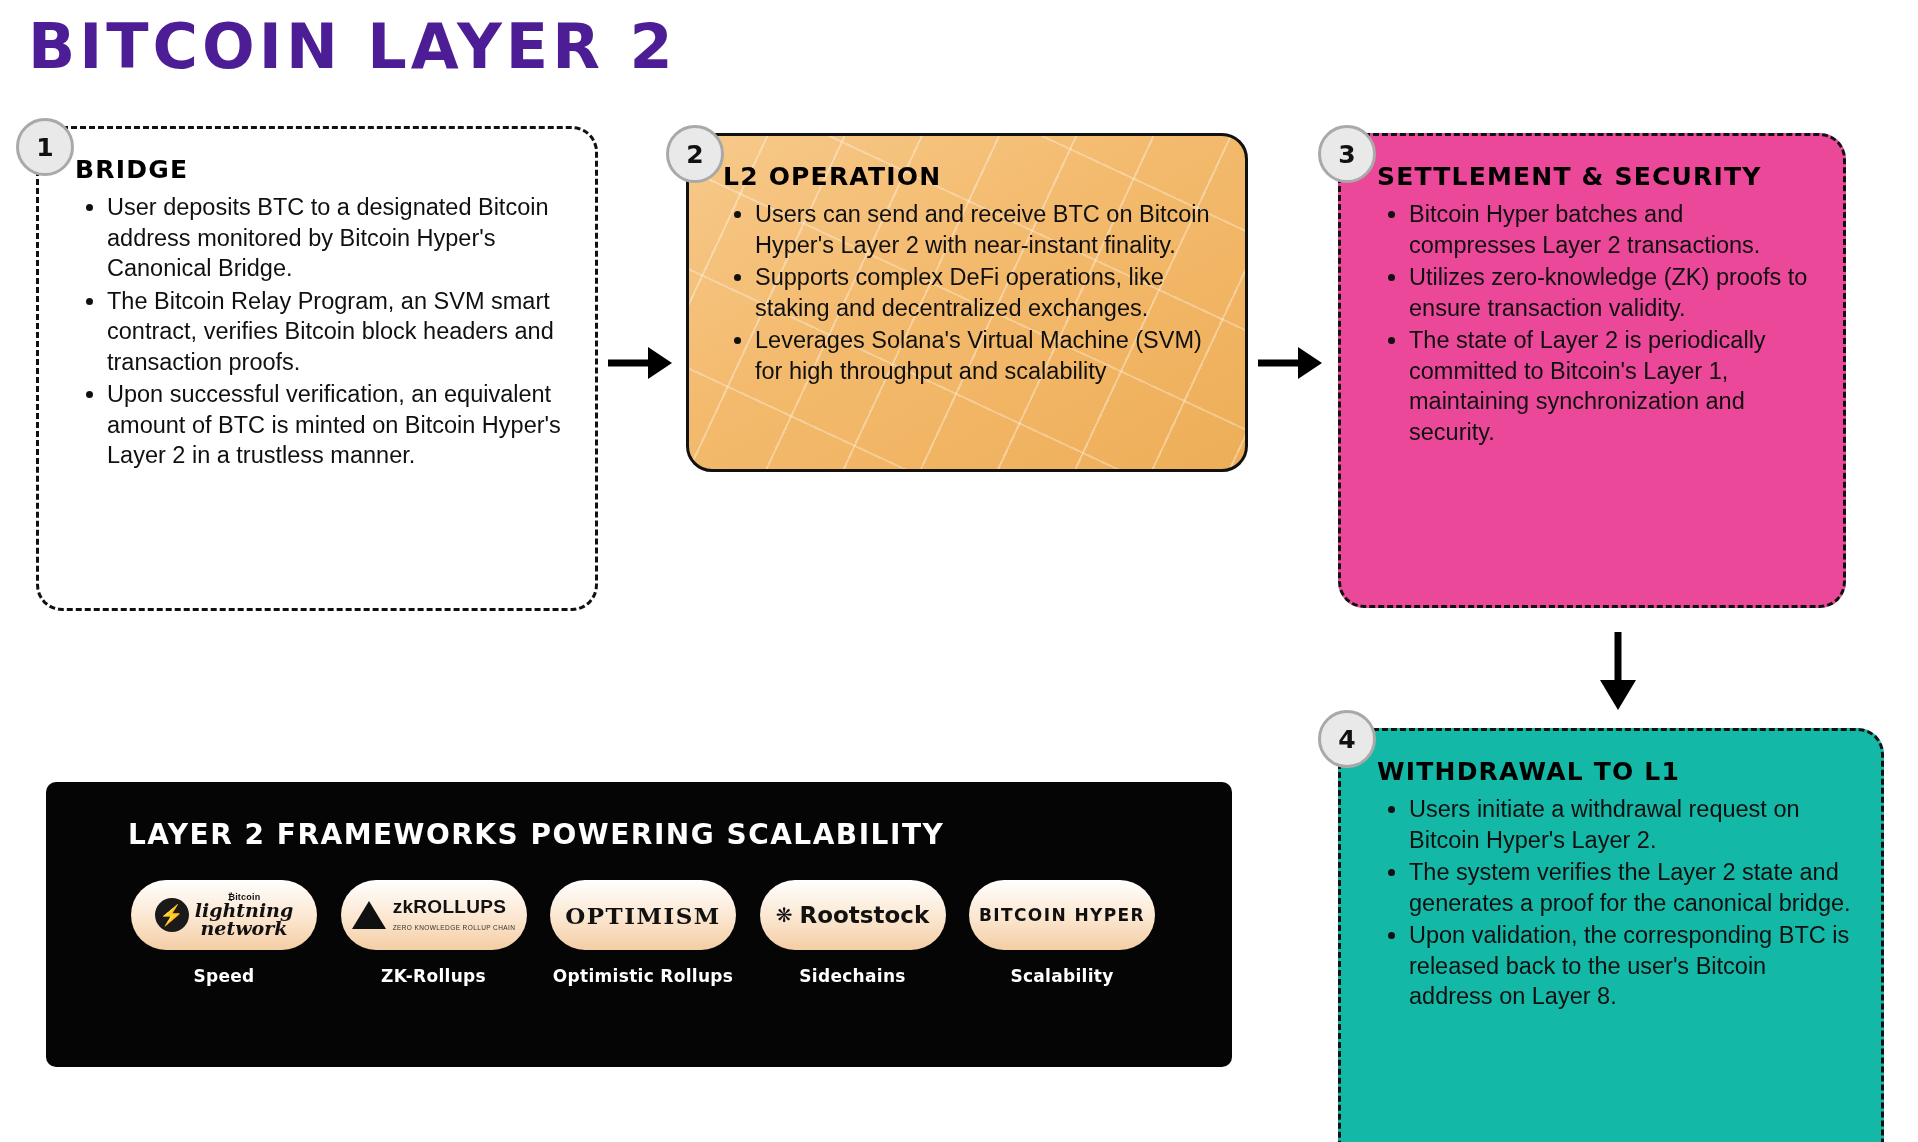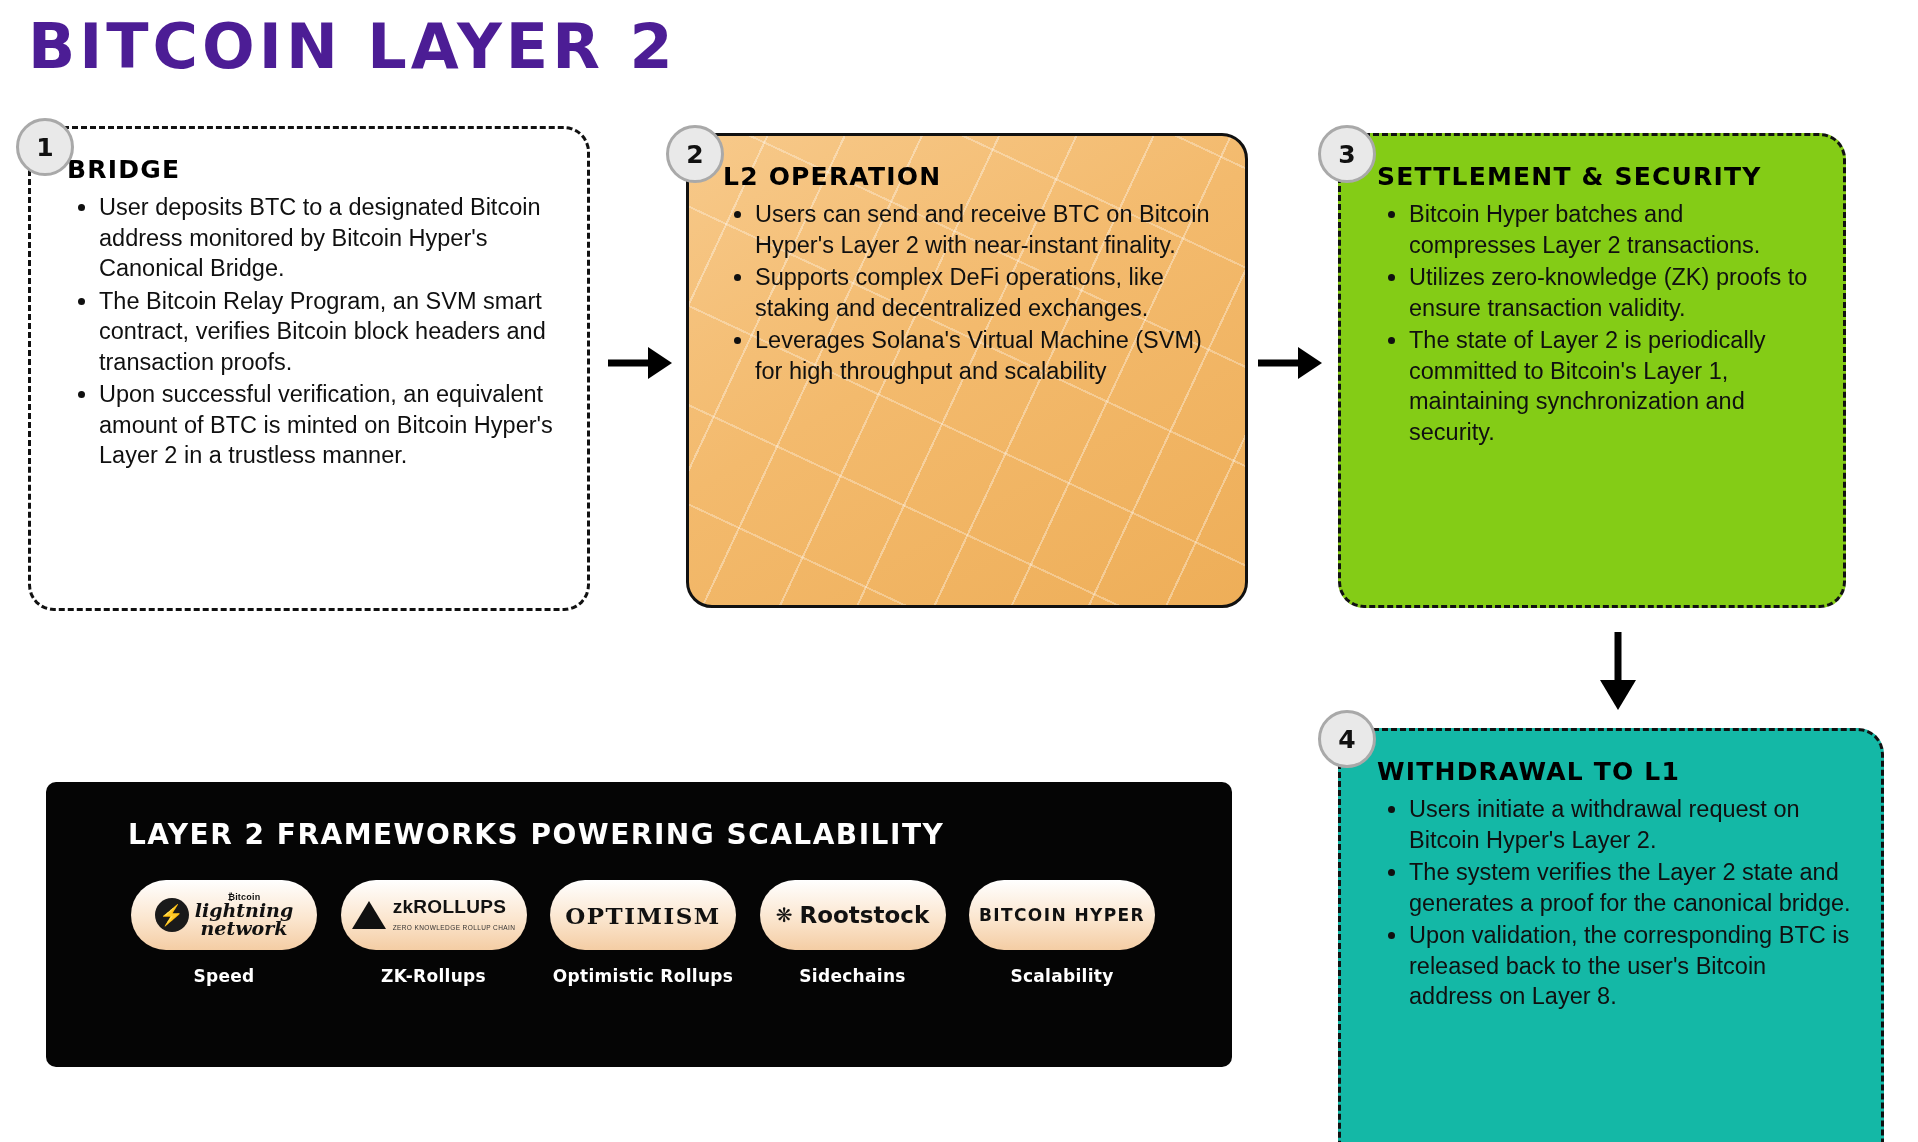--- a/index.html
+++ b/index.html
@@ -74,44 +74,44 @@
     font-weight: 700;
     display: flex;
     align-items: center;
     justify-content: center;
     font-family: "DejaVu Sans", sans-serif;
     z-index: 5;
   }
 
   
   #card-bridge {
-    left: 28px;
+    left: 36px;
     top: 126px;
     width: 562px;
     height: 485px;
   }
   #card-l2 {
     left: 686px;
     top: 133px;
     width: 562px;
-    height: 475px;
+    height: 339px;
     border: 3px solid #111111;
     background:
       repeating-linear-gradient(115deg, rgba(255,255,255,0.35) 0 2px, rgba(255,255,255,0) 2px 70px),
       repeating-linear-gradient(25deg, rgba(255,255,255,0.30) 0 2px, rgba(255,255,255,0) 2px 90px),
       linear-gradient(150deg, #f7c98a 0%, #f3ba6d 45%, #eeae58 100%);
     padding-left: 28px;
   }
   #card-settlement {
     left: 1338px;
     top: 133px;
     width: 508px;
     height: 475px;
     border: 3px dashed #111111;
-    background: #84cc16;
+    background: #ec4899;
   }
   #card-withdrawal {
     left: 1338px;
     top: 728px;
     width: 546px;
     height: 456px;
     border: 3px dashed #111111;
     background: #14b8a6;
   }
 

